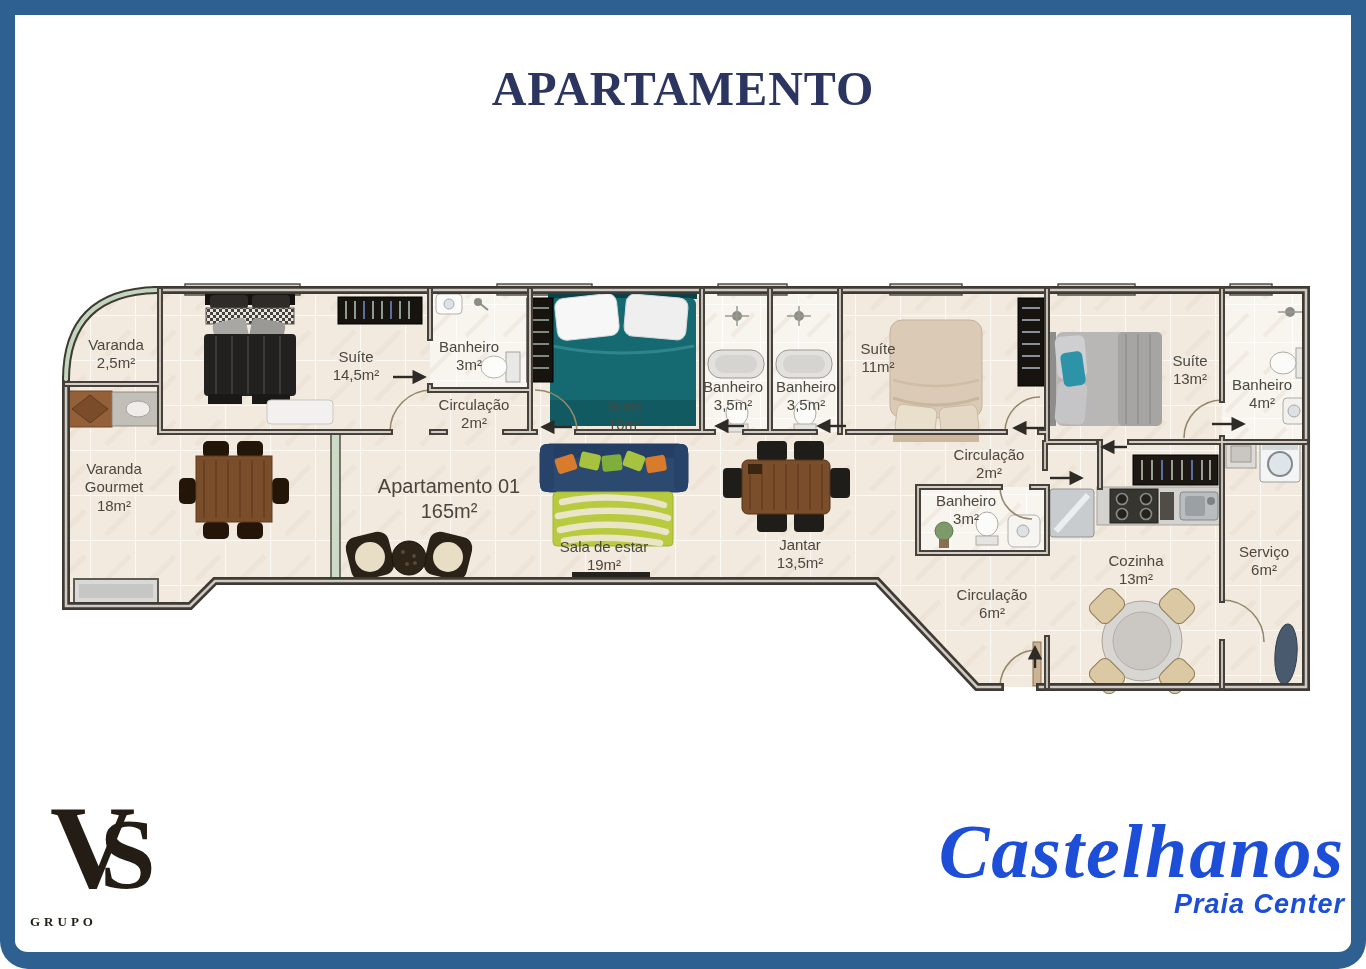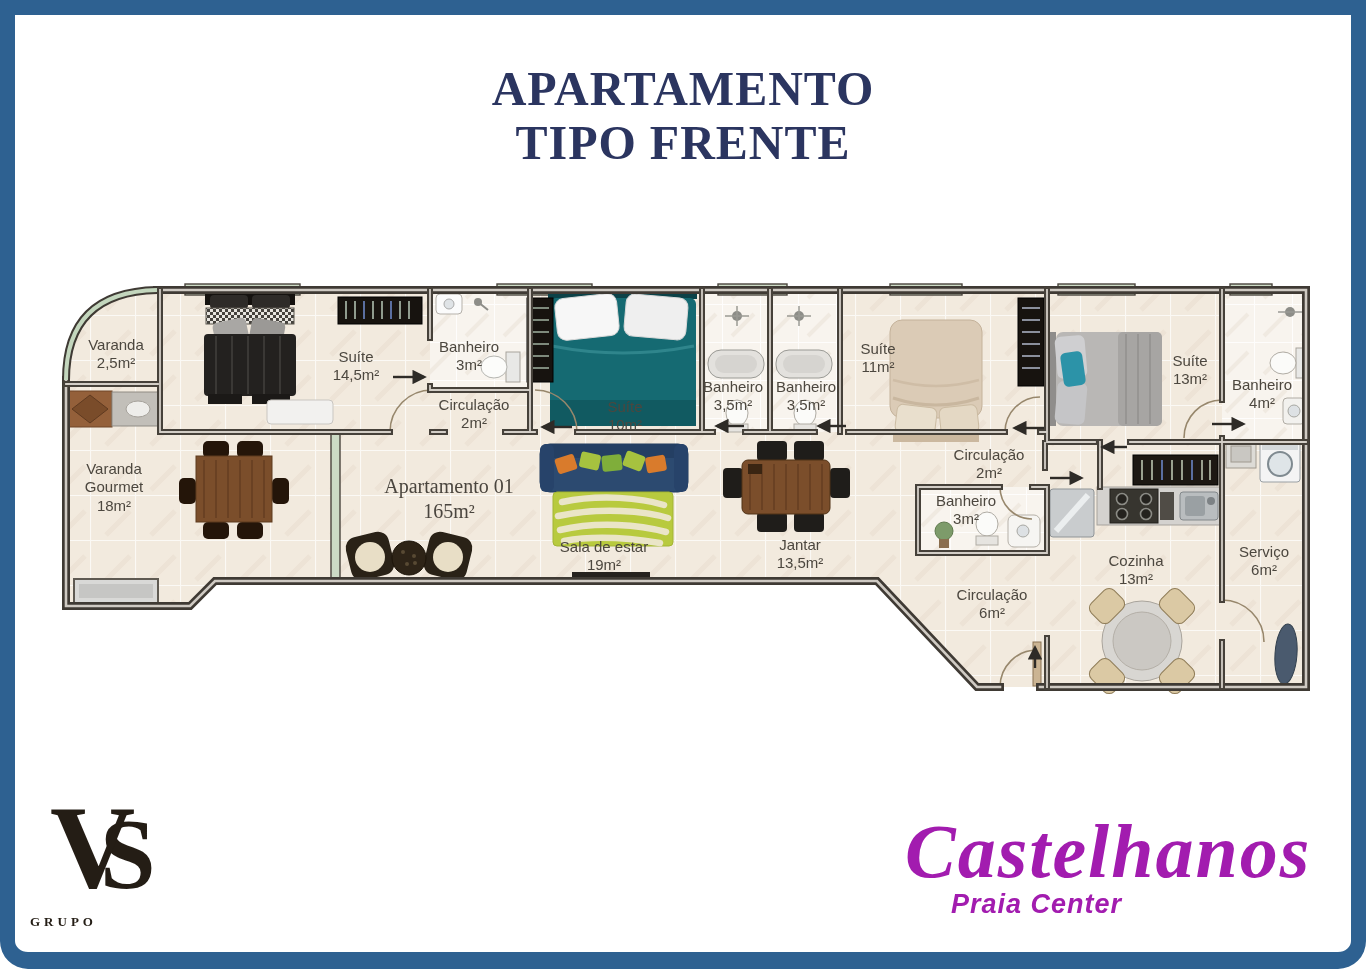--- a/index.html
+++ b/index.html
@@ -5,40 +5,39 @@
   html,body{margin:0;padding:0;background:#ffffff;width:1366px;height:969px;overflow:hidden;}
   #page{position:relative;width:1366px;height:969px;background:#ffffff;font-family:"Liberation Sans",sans-serif;}
   .frame{position:absolute;inset:0;border:15px solid #2e6191;border-bottom-width:17px;border-radius:0 0 28px 28px;pointer-events:none;z-index:40;}
   .title{position:absolute;top:62px;left:0;right:0;text-align:center;
          font-family:"Liberation Serif",serif;font-weight:600;font-size:48px;line-height:1.13;
          color:#2b3560;letter-spacing:1px;z-index:5;}
   #plan-svg{position:absolute;left:0;top:0;z-index:1;}
   .rlabel{position:absolute;transform:translateX(-50%);text-align:center;
           font:15px/1.22 "Liberation Sans",sans-serif;color:#4c473f;z-index:10;}
   .rlabel .area{display:block;}
-  .rlabel.big{font-size:20px;line-height:1.25;color:#4a453e;font-family:Liberation Serif, serif;}
+  .rlabel.big{font-size:20px;line-height:1.25;color:#4a453e;}
   
   .samval{position:absolute;left:26px;top:794px;width:200px;height:160px;z-index:12;color:#241d15;}
   .samval .mv{position:absolute;left:24px;top:-14px;font:600 118px "Liberation Serif",serif;z-index:2;}
   .samval .ms{position:absolute;left:74px;top:2px;font:600 100px "Liberation Serif",serif;z-index:1;}
   .samval .grupo{position:absolute;left:4px;top:104px;font:700 13px "Liberation Serif",serif;letter-spacing:4px;margin-top:16px;}
   .samval .name{position:absolute;left:2px;top:116px;font:400 38px "Liberation Serif",serif;letter-spacing:1px;
                 border-bottom:3px solid #241d15;padding:0 6px 2px 0;margin-top:33px;}
-  .project{position:absolute;left:905px;top:808px;width:440px;text-align:left;color:#a21caf;z-index:12;}
+  .project{position:absolute;left:905px;top:808px;width:440px;text-align:right;color:#1d4ed8;z-index:12;}
   .project .pname{font:italic 700 76px "Liberation Serif",serif;letter-spacing:2px;}
   .project .psub{font:italic 700 27px "Liberation Sans",sans-serif;margin-top:-6px;padding-left:46px;letter-spacing:1px;}
 </style>
 </head>
 <body>
 
 <div id="page">
 
   <div class="title">
     <div>APARTAMENTO</div>
-    <div>TIPO FRENTE</div>
   </div>
 
   <svg id="plan-svg" width="1366" height="969" viewBox="0 0 1366 969">
     <defs>
       <pattern id="tiles" width="45" height="45" patternUnits="userSpaceOnUse">
         <rect width="45" height="45" fill="#f2eade"></rect>
         <path d="M16 40 L40 16" stroke="#e6dbcb" stroke-width="5" opacity="0.45"></path>
         <path d="M45 0 H0 V45" fill="none" stroke="#ffffff" stroke-width="2.2" opacity="0.7"></path>
       </pattern>
       <pattern id="tilesLight" width="38" height="38" patternUnits="userSpaceOnUse">

